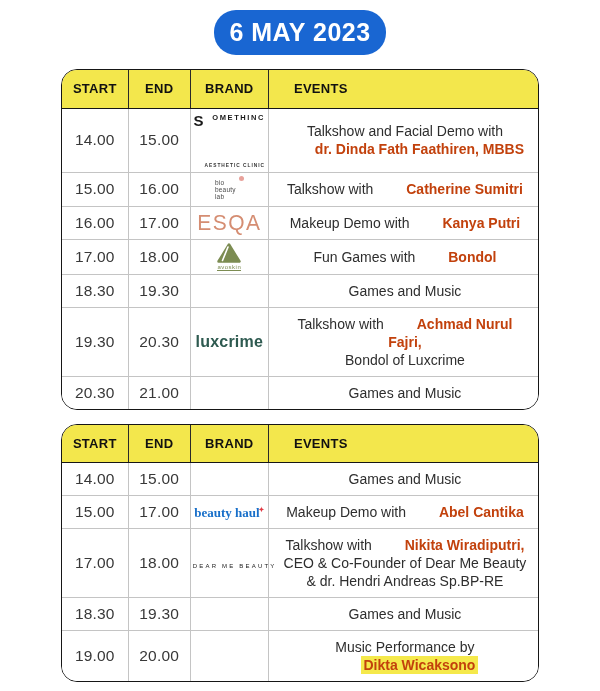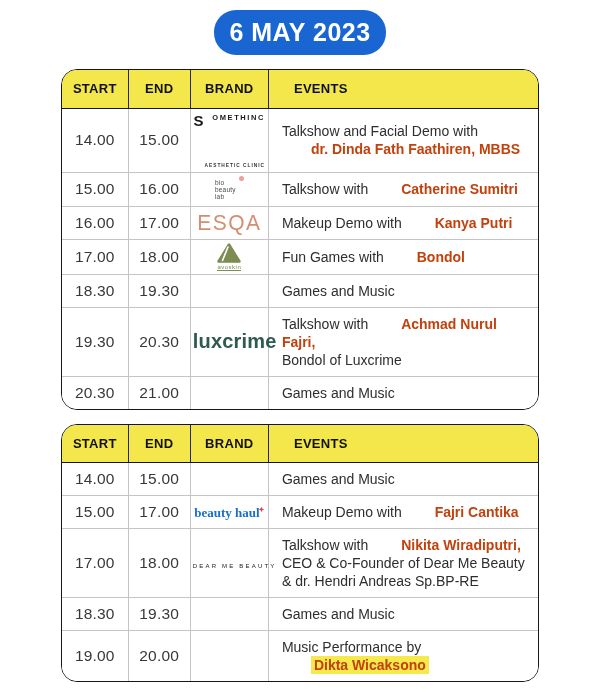--- a/index.html
+++ b/index.html
@@ -55,40 +55,40 @@
     vertical-align:middle;background:#fff;
   }
   tbody td:not(:last-child){border-right:1px solid var(--grid-gray);}
   tbody tr + tr td{border-top:1px solid var(--grid-gray);}
   td.time{
     text-align:center;font-size:15.5px;color:var(--time-text);
     letter-spacing:.2px;padding:7px 2px;
   }
   td.brand{text-align:center;padding:3px 2px;}
   td.events{
-    text-align:left;font-size:14px;line-height:18px;color:var(--text-dark);
+    text-align:center;font-size:14px;line-height:18px;color:var(--text-dark);
     padding:7px 10px 7px 13px;
   }
   td.events .b{font-weight:bold;color:#c2410c;margin-left:29px;}
   td.events .hl{background:var(--highlight-yellow);padding:1px 3px;}
   
   .logo{display:inline-block;line-height:1;}
   .logo-somethinc{display:inline-flex;align-items:flex-start;color:var(--logo-black);}
   .logo-somethinc .big-s{font-size:15px;font-weight:bold;line-height:13px;}
   .logo-somethinc .cols{display:flex;flex-direction:column;align-items:flex-end;margin-left:1px;gap:40px;}
   .logo-somethinc .word{font-size:7.5px;font-weight:bold;letter-spacing:1.6px;line-height:8px;}
   .logo-somethinc .subline{font-size:4.8px;font-weight:bold;letter-spacing:1px;line-height:6px;margin-top:1px;color:#333;}
   .logo-bio{position:relative;display:inline-block;text-align:left;color:var(--bio-text);
     font-size:6.5px;line-height:7px;letter-spacing:.2px;padding:3px 8px 0 0;}
   .logo-bio .dot{position:absolute;top:0;right:0;width:5px;height:5px;border-radius:50%;background:var(--bio-dot-pink);}
   .logo-esqa{font-size:21px;letter-spacing:1.5px;color:var(--esqa-copper);font-weight:400;transform:scaleY(1.05);}
   .logo-avoskin{display:inline-flex;flex-direction:column;align-items:center;}
   .logo-avoskin .mark{display:block;}
   .logo-avoskin .txt{font-size:6px;color:var(--avoskin-green);letter-spacing:.5px;margin-top:1px;border-bottom:.5px solid var(--avoskin-green);}
-  .logo-luxcrime{font-size:20px;font-weight:bold;color:var(--luxcrime-green);letter-spacing:.2px;}
+  .logo-luxcrime{font-size:16px;font-weight:bold;color:var(--luxcrime-green);letter-spacing:.2px;}
   .logo-beautyhaul{font-family:"Liberation Serif","DejaVu Serif",serif;font-weight:bold;
     font-size:13px;color:var(--beautyhaul-blue);white-space:nowrap;}
   .logo-beautyhaul .star{color:var(--star-red);font-size:7px;vertical-align:super;margin-left:-1px;}
   .logo-dearme{font-size:6px;letter-spacing:2.2px;color:var(--logo-black);white-space:nowrap;}
 </style>
 </head>
 <body>
 
 <div class="section section-1">
   <div class="pill">6 MAY 2023</div>
@@ -189,21 +189,21 @@
           <tr>
             <td class="time">14.00</td>
             <td class="time">15.00</td>
             <td class="brand"></td>
             <td class="events"><span>Games and Music</span></td>
           </tr>
           <tr>
             <td class="time">15.00</td>
             <td class="time">17.00</td>
             <td class="brand"><span class="logo logo-beautyhaul">beauty haul<span class="star">✦</span></span></td>
-            <td class="events"><span>Makeup Demo with </span><span class="b ">Fajri Cantika</span></td>
+            <td class="events"><span>Makeup Demo with </span><span class="b ">Abel Cantika</span></td>
           </tr>
           <tr>
             <td class="time">17.00</td>
             <td class="time">18.00</td>
             <td class="brand"><span class="logo logo-dearme">DEAR ME BEAUTY</span></td>
             <td class="events"><span>Talkshow with </span><span class="b ">Nikita Wiradiputri,</span><br><span>CEO &amp; Co-Founder of Dear Me Beauty</span><br><span>&amp; dr. Hendri Andreas Sp.BP-RE</span></td>
           </tr>
           <tr>
             <td class="time">18.30</td>
             <td class="time">19.30</td>

